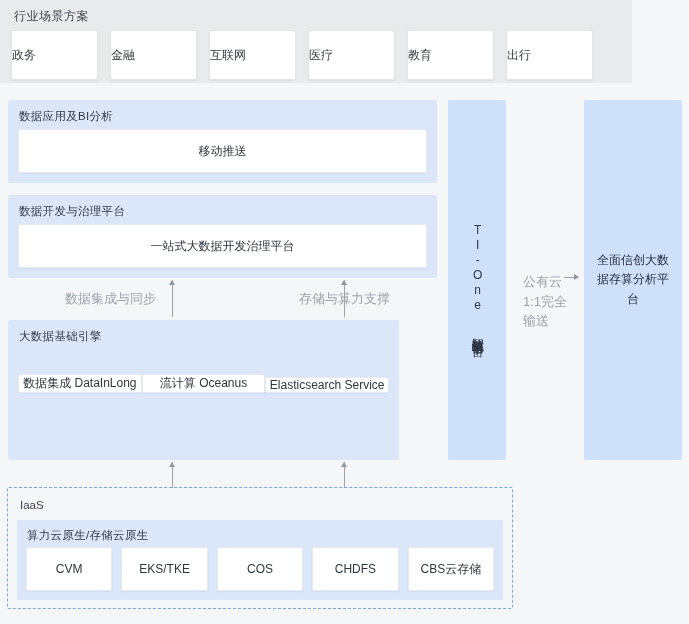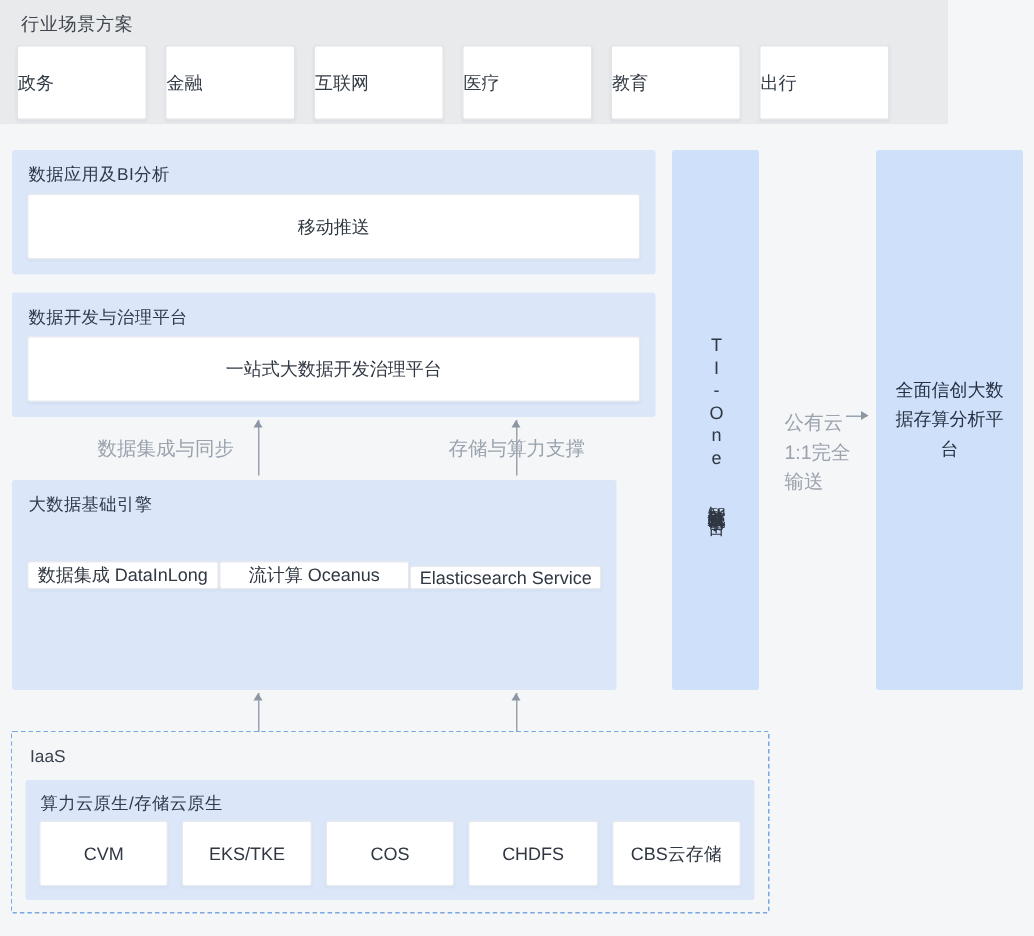--- a/index.html
+++ b/index.html
@@ -140,21 +140,21 @@
     flex: 1;
     box-shadow: 0 1px 2px rgba(20,40,80,.05);
   }
 
   #panel-bi { left: 8px; top: 17px; width: 429px; height: 83px; }
   #panel-bi .cardrow { top: 29px; height: 44px; }
 
   #panel-dev { left: 8px; top: 112px; width: 429px; height: 83px; text-align: right; }
   #panel-dev .cardrow { top: 29px; height: 44px; }
 
-  #panel-engine { left: 8px; top: 237px; width: 391px; height: 140px; padding-left: 12px; }
+  #panel-engine { left: 8px; top: 237px; width: 391px; height: 140px; }
   #panel-engine .row1 { top: 28px; height: 45px; align-items: flex-end; }
   #panel-engine .row2 { top: 79px; height: 45px; }
 
   
   .v-arrow {
     position: absolute;
     width: 1px;
     background: #9aa3af;
   }
   .v-arrow::before {

